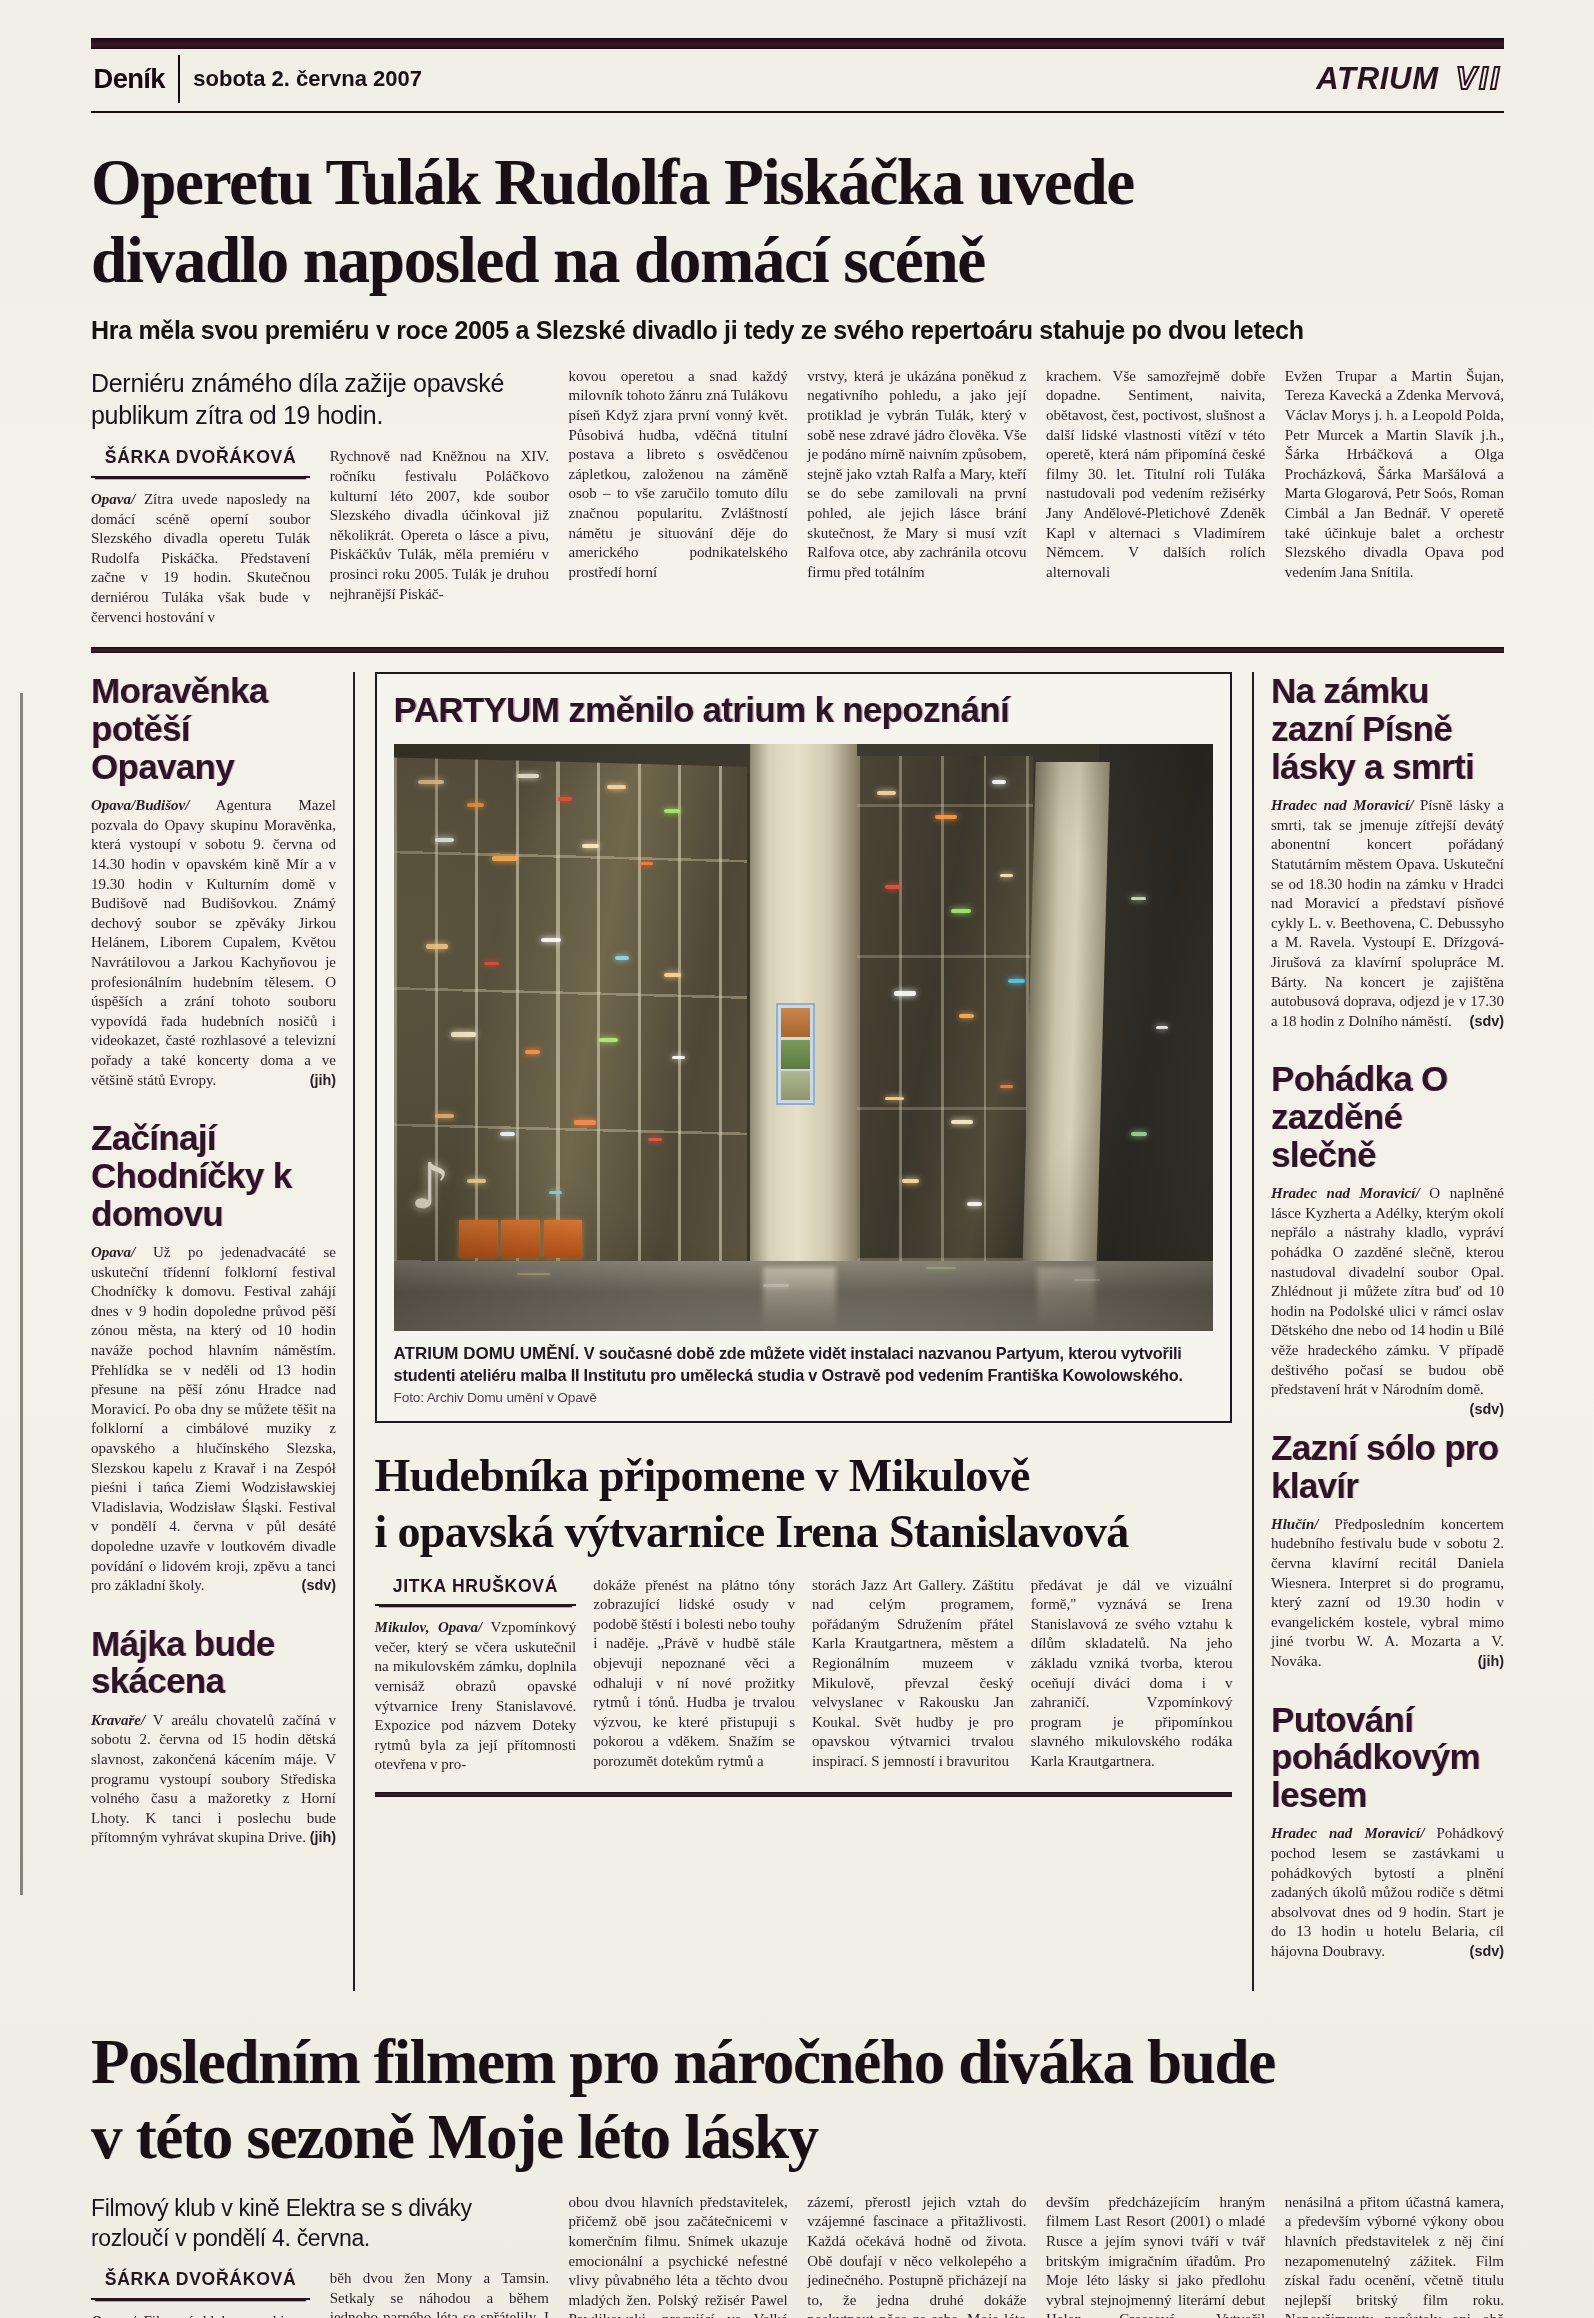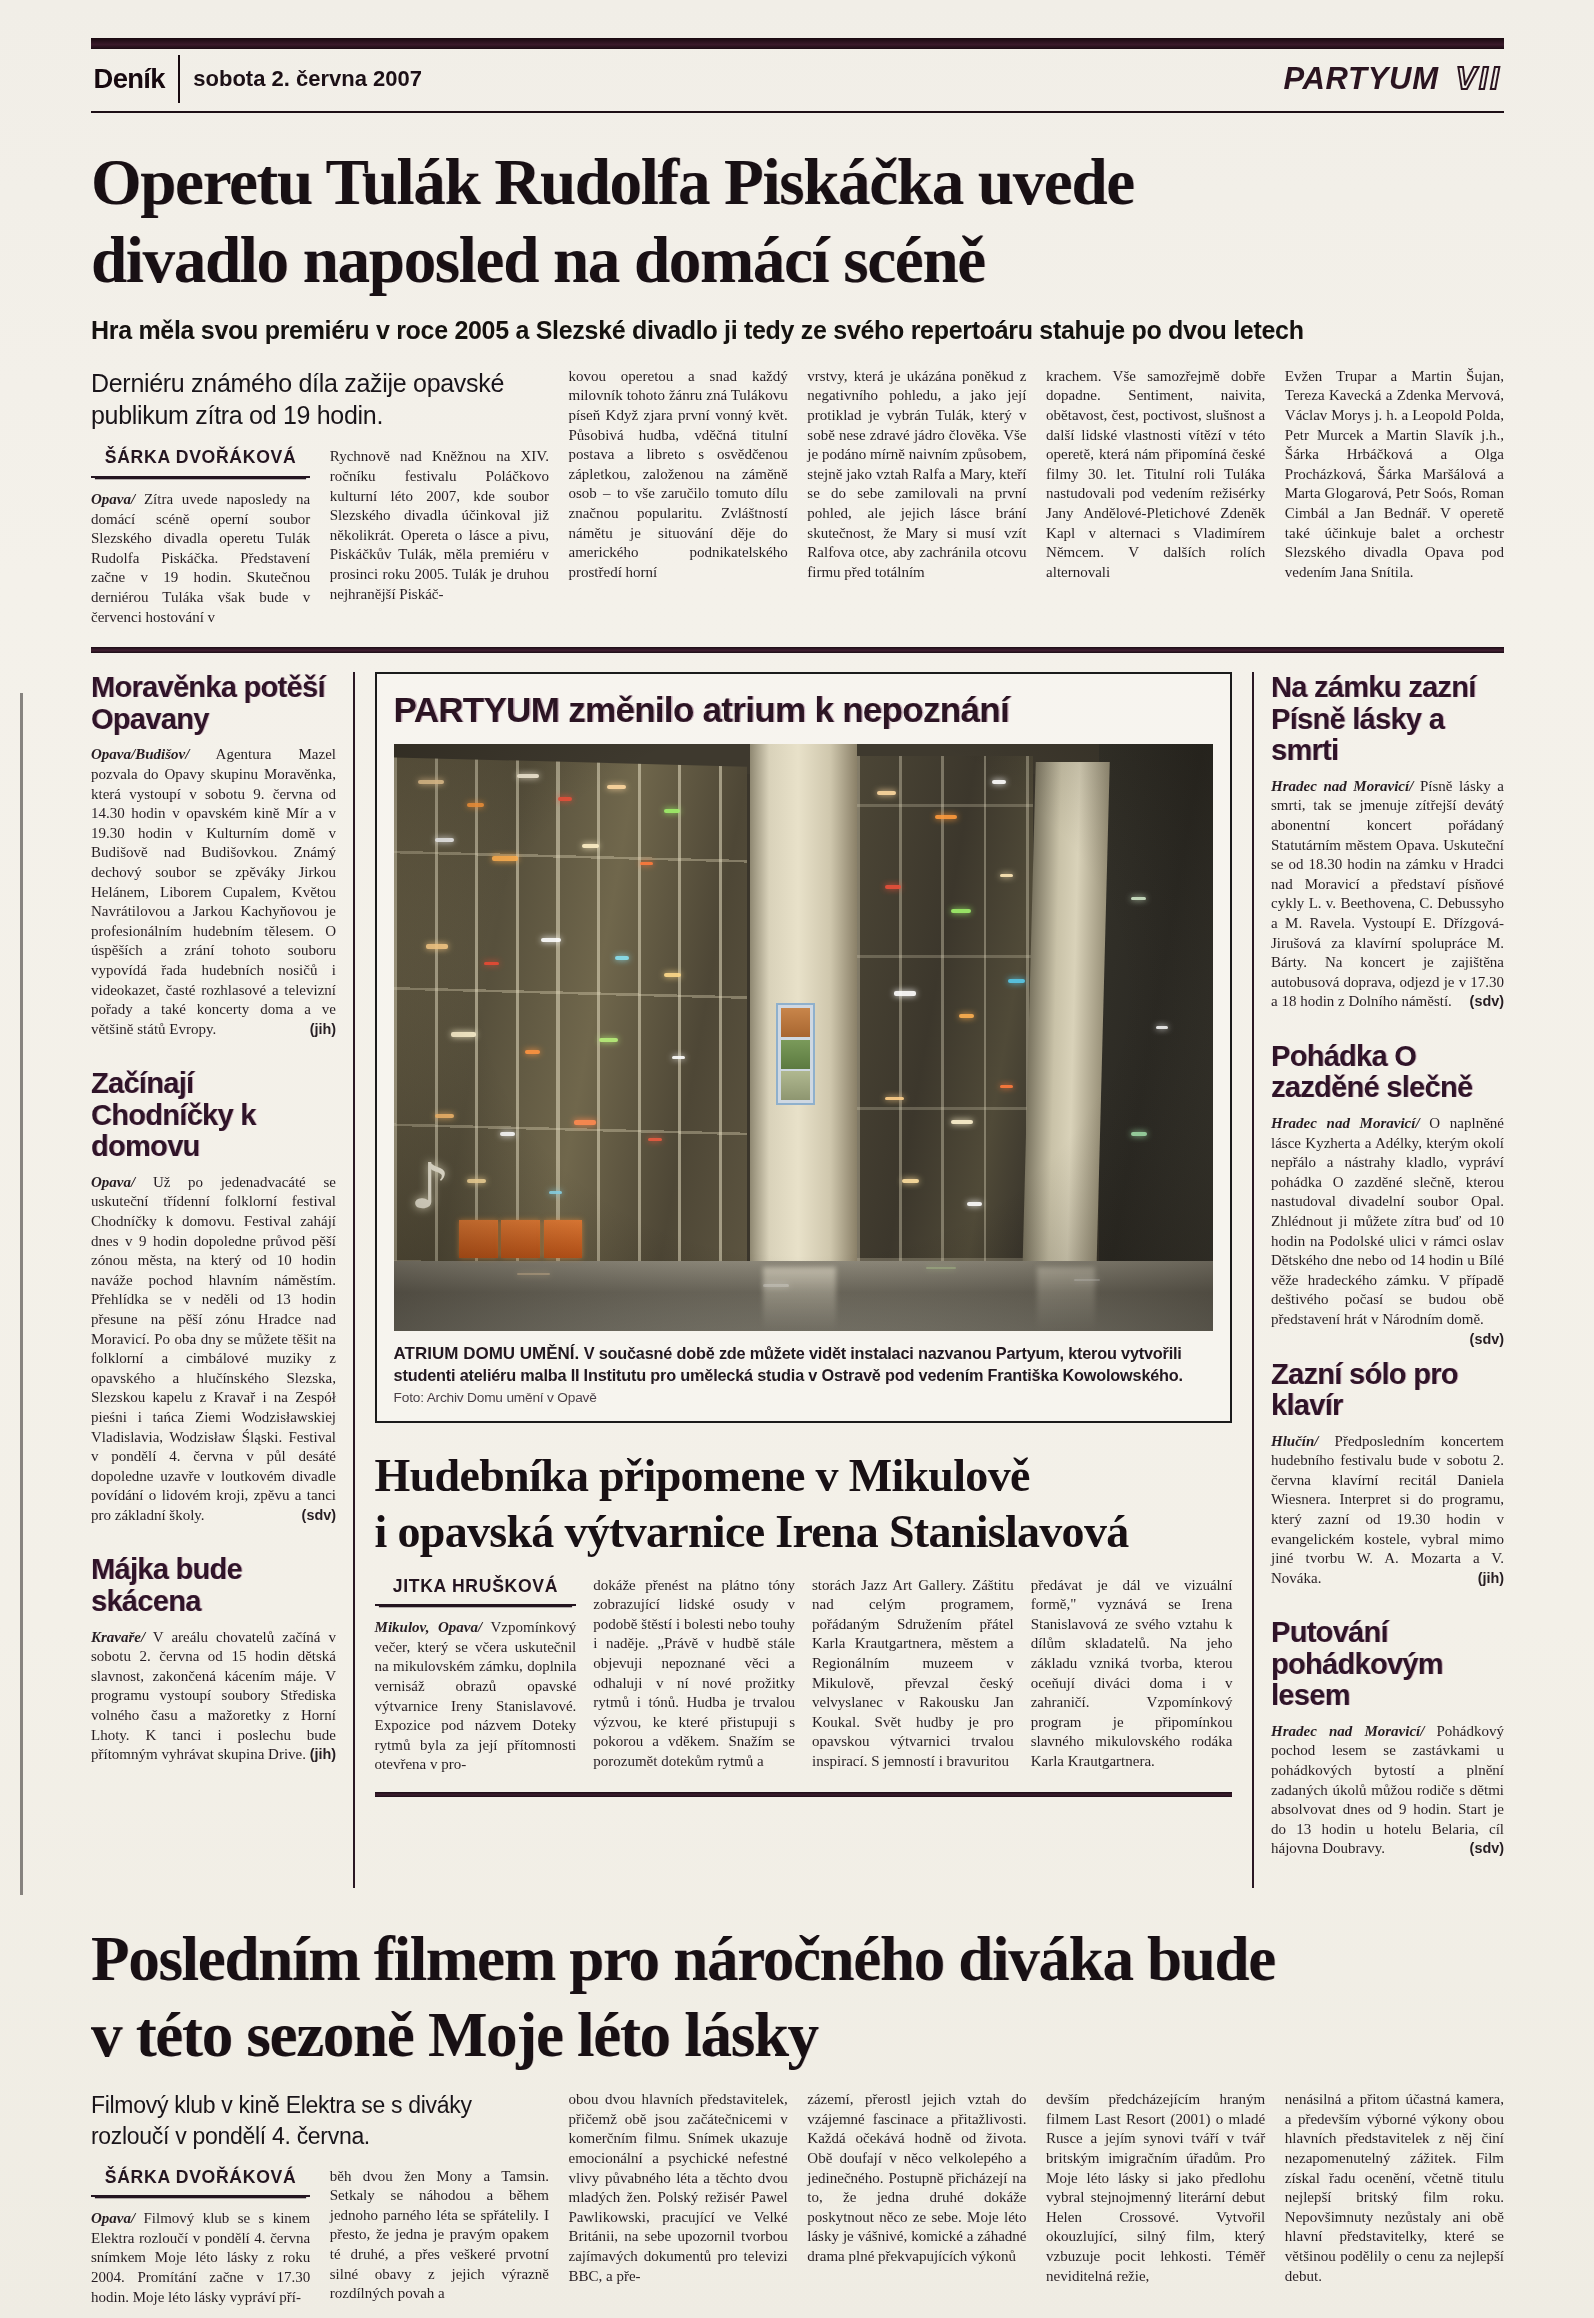--- a/index.html
+++ b/index.html
@@ -38,21 +38,21 @@
   .body{font-size:15px;line-height:19.6px;text-align:justify;margin:0;color:#261d22;}
   .body .dl,.dl{font-style:italic;font-weight:700;}
   .sig{float:right;font-weight:700;font-family:"Liberation Sans","DejaVu Sans",sans-serif;font-size:14.4px;}
   .hr-thick{height:5.9px;background:linear-gradient(180deg,#1c0d16,#412032 55%,#1c0d16);margin:19.6px 0 19.6px 0;}
   
   .mid-grid{display:grid;grid-template-columns:264px 1fr 252px;}
   .mid-left{padding-right:17px;border-right:2px solid #2a1824;}
   .mid-center{padding:0 19.6px;}
   .mid-right{padding-left:17px;border-left:2px solid #2a1824;}
   .brief{margin-bottom:29px;}
-  .brief h3{font-family:"Liberation Sans","DejaVu Sans",sans-serif;font-weight:700;font-size:29px;
+  .brief h3{font-family:"Liberation Sans","DejaVu Sans",sans-serif;font-weight:700;font-size:35px;
     line-height:1.08;letter-spacing:-0.7px;color:#2f1428;margin:0 0 10.5px 0;
     text-shadow:1px 0 0 rgba(110,40,90,.35);}
   
   .photo-box{border:2.6px solid #1b1b1b;padding:14.4px 17px 11.8px 17px;background:rgba(255,255,255,.25);}
   .pb-title{font-family:"Liberation Sans","DejaVu Sans",sans-serif;font-weight:700;font-size:35px;
     text-align:left;color:#2b1423;letter-spacing:-0.7px;margin:1.3px 0 14.4px 0;
     text-shadow:1.3px 0 0 rgba(110,40,90,.35);}
   .photo{position:relative;height:587px;overflow:hidden;background:#3a352b;}
   .photo > div{position:absolute;}
   .ph-ceiling{top:0;left:0;width:100%;height:5%;background:#3e392e;}
@@ -112,21 +112,21 @@
   <div class="edge-artifact"></div>
 
   <div class="top-rule"></div>
   <div class="masthead">
     <div class="mh-left">
       <span class="paper-logo">Deník</span>
       <span class="vbar"></span>
       <span class="issue-date">sobota 2. června 2007</span>
     </div>
     <div class="mh-right">
-      <span class="section-label">PARTYUM</span>
+      <span class="section-label">ATRIUM</span>
       <span class="page-number">VII</span>
     </div>
   </div>
 
   <h1 class="headline"><span>Operetu Tulák Rudolfa Piskáčka uvede</span><br><span>divadlo naposled na domácí scéně</span></h1>
   <div class="subhead">Hra měla svou premiéru v roce 2005 a Slezské divadlo ji tedy ze svého repertoáru stahuje po dvou letech</div>
 
   <div class="main-grid">
     <div class="span2">
       <p class="lead-a">Derniéru známého díla zažije opavské publikum zítra od 19 hodin.</p>

